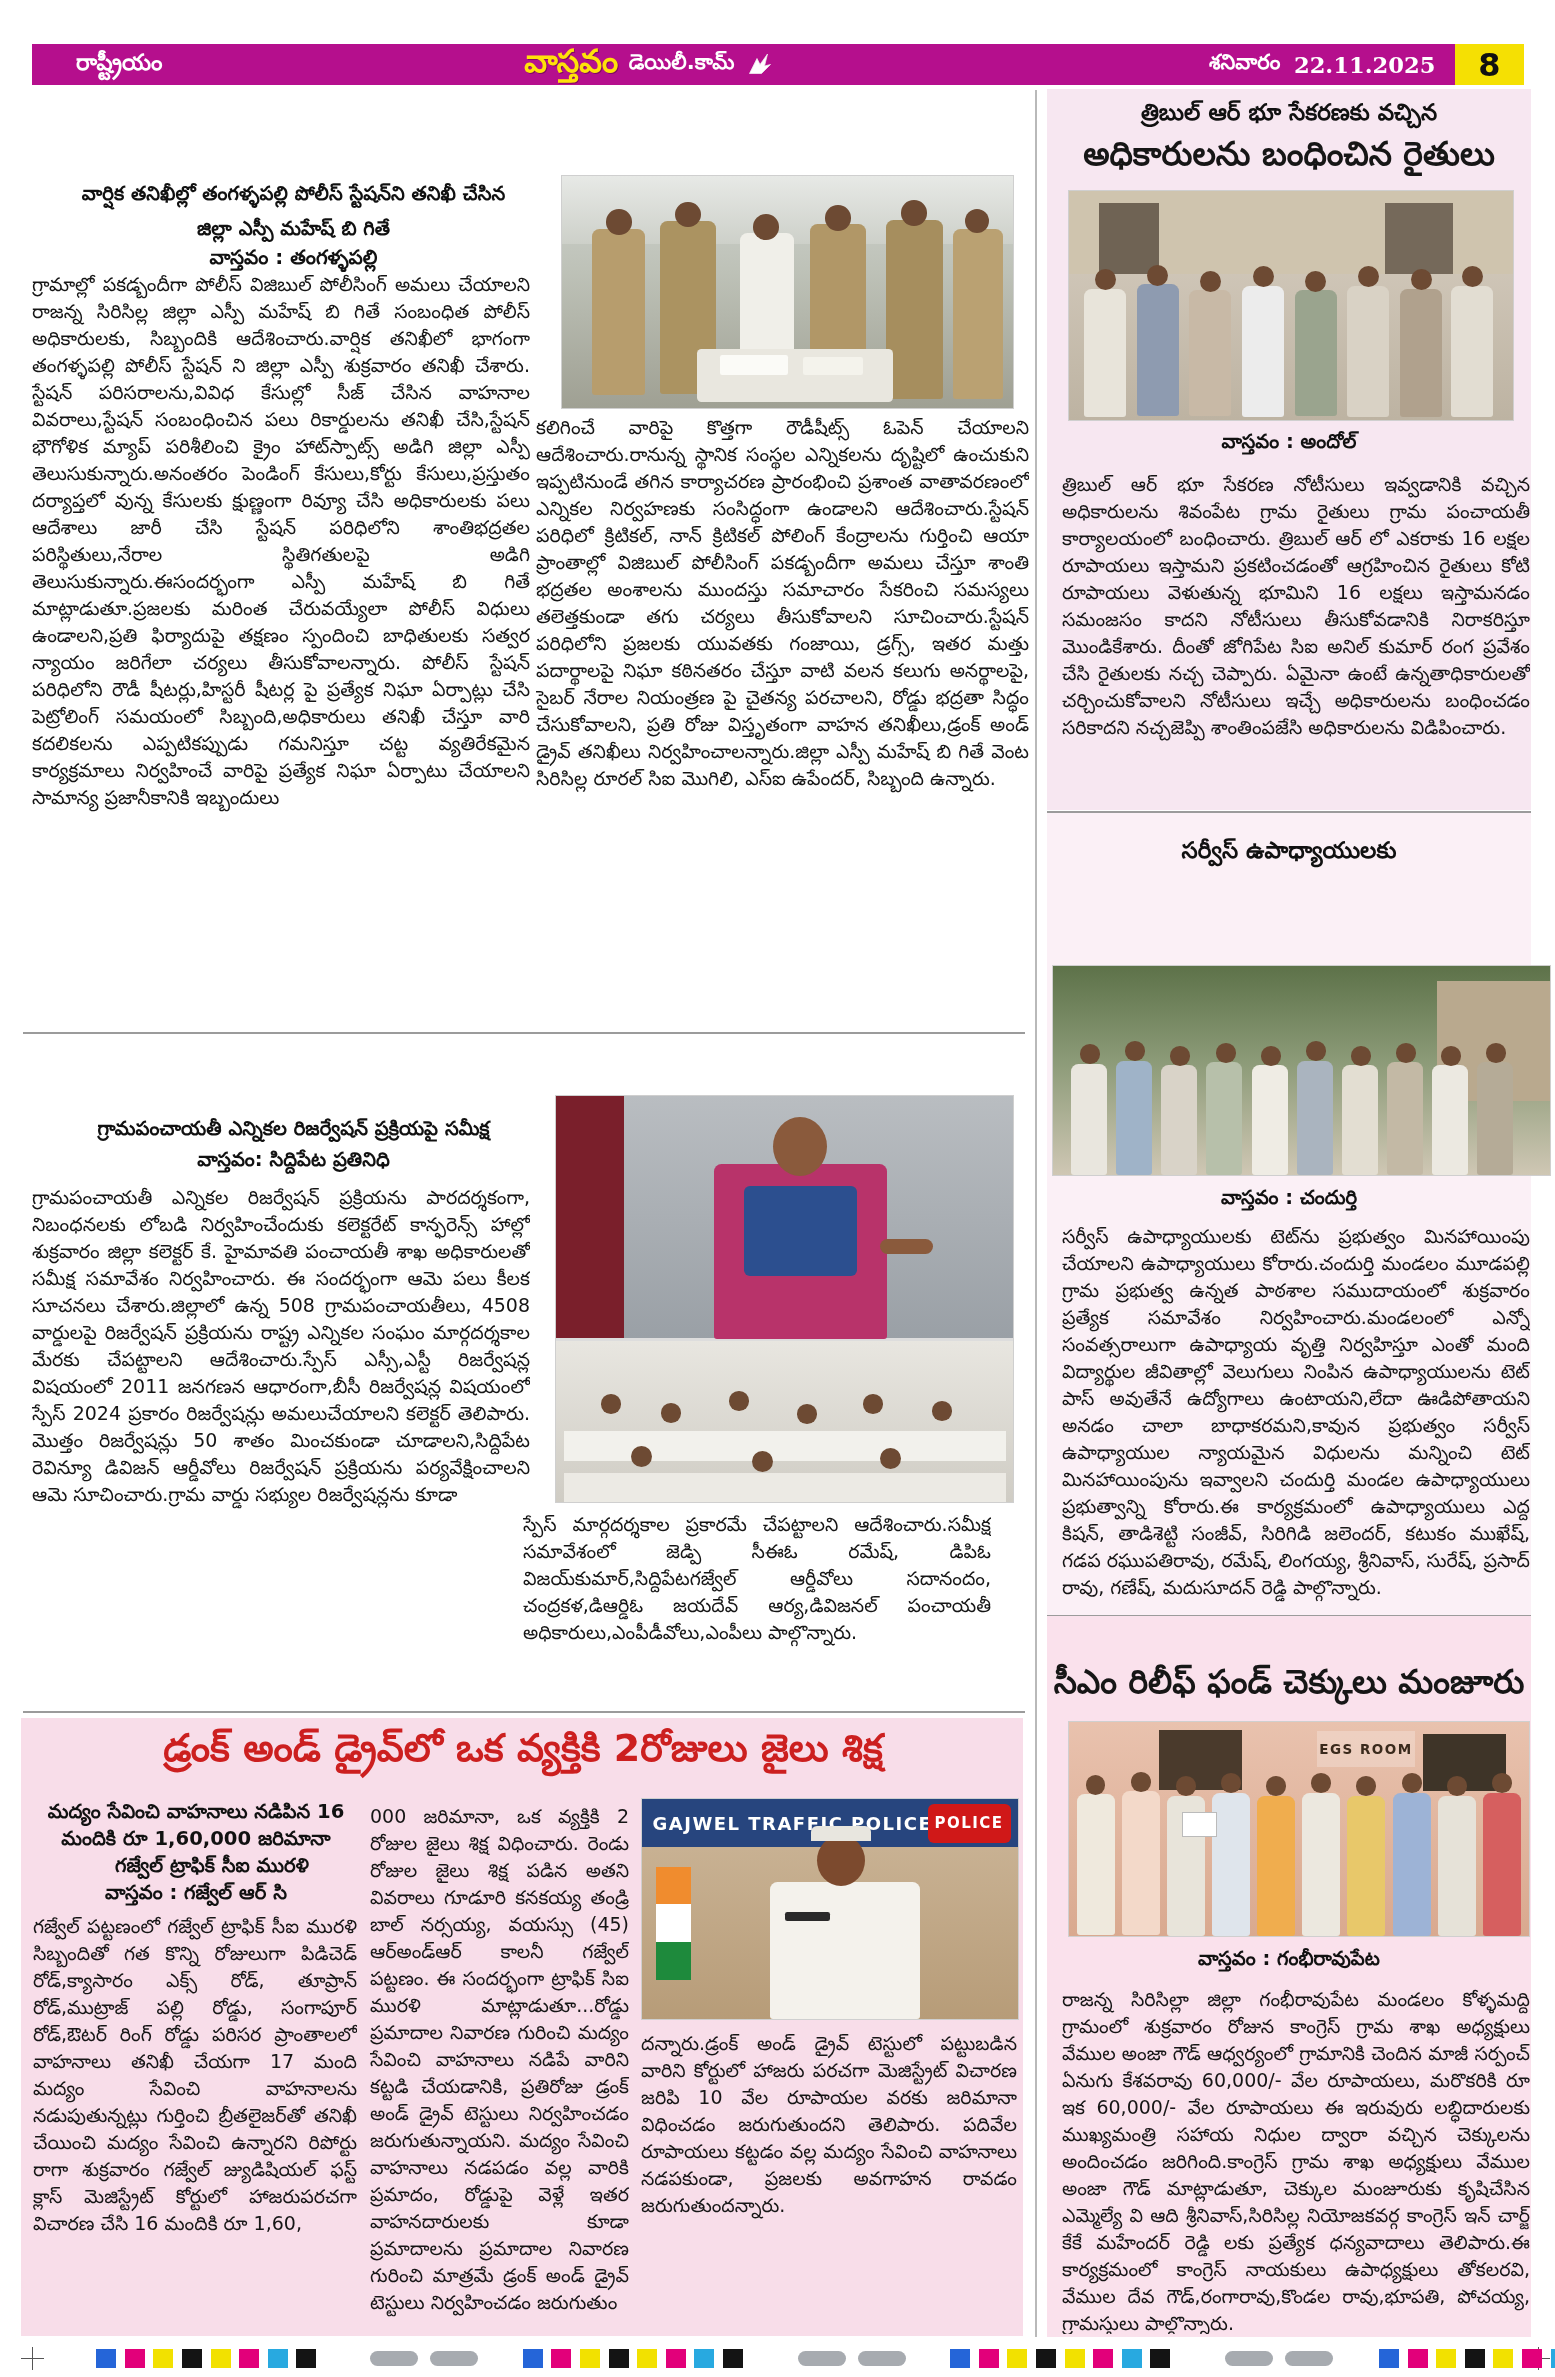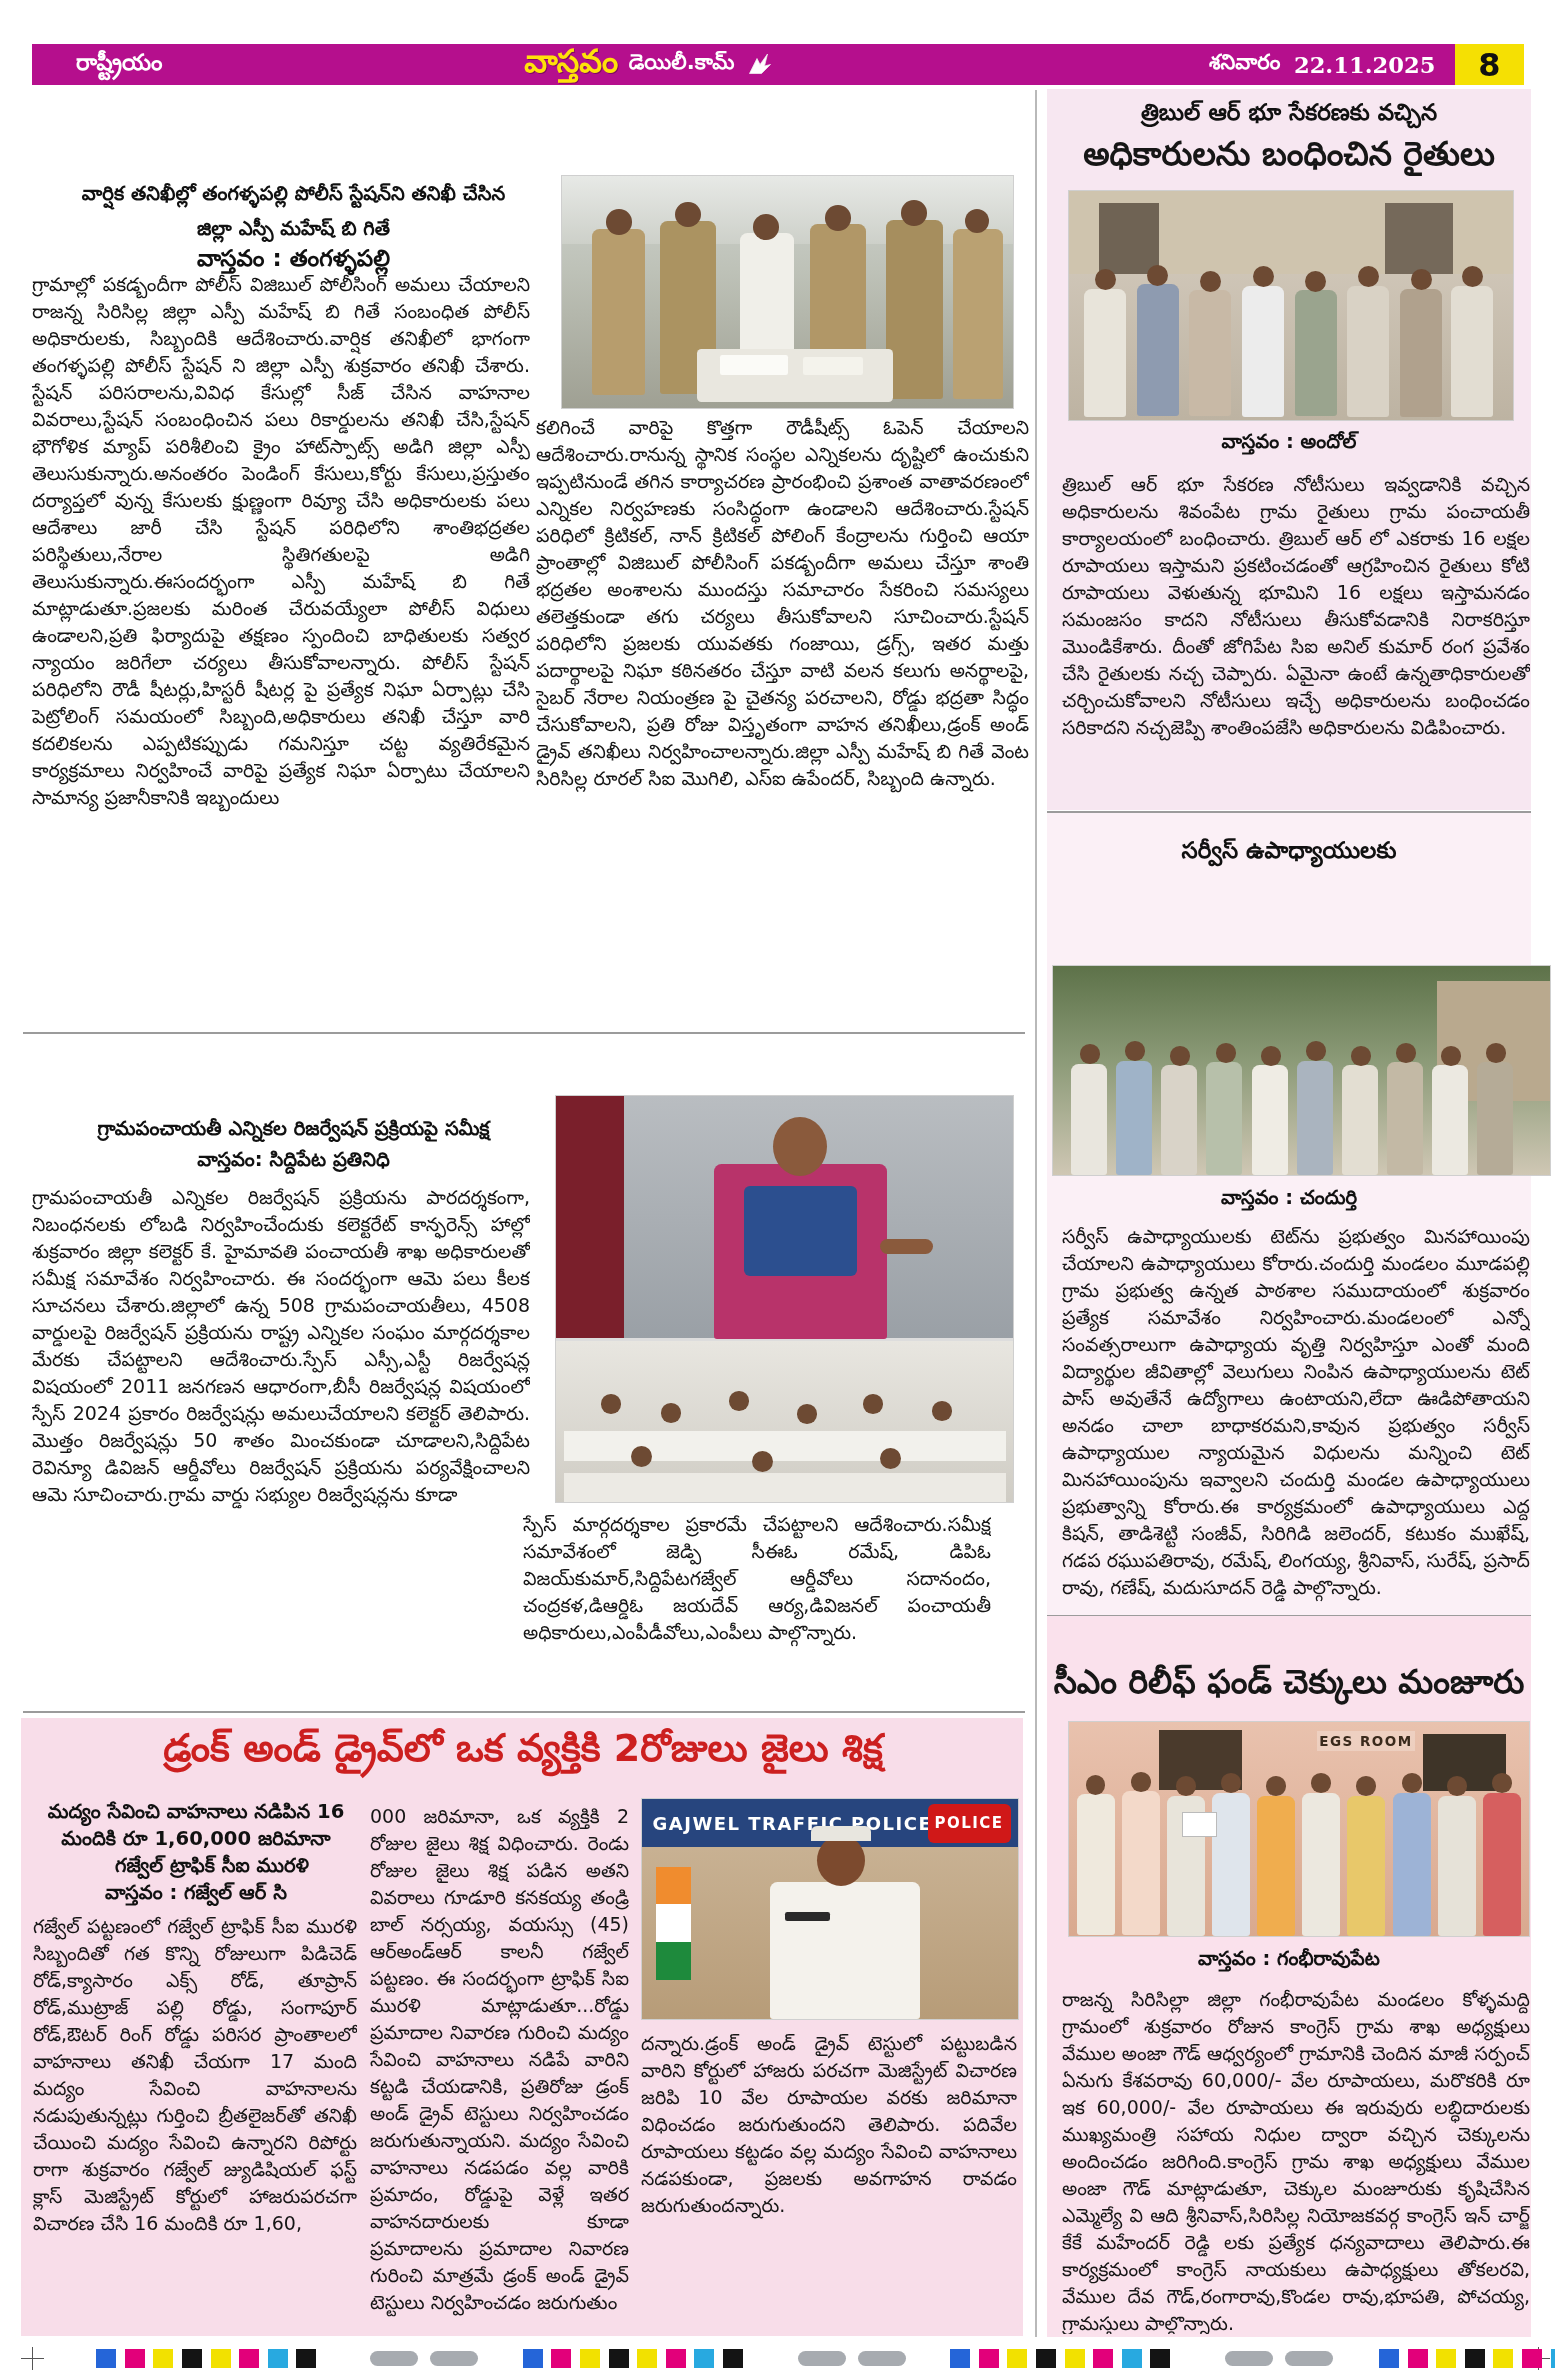--- a/index.html
+++ b/index.html
@@ -41,21 +41,21 @@
     </svg>
     <div style="flex:1.2"></div>
     <div class="wtxt" style="font-size:21px;">శనివారం</div>
     <div class="wtxt" style="font-size:22.6px;margin:0 19.6px 0 13.5px;font-family:'DejaVu Serif','Liberation Serif',serif;">22.11.2025</div>
     <div class="pagebox" style="width:69px;height:41px;font-size:32px;">8</div>
   </div>
 
 
   <div class="abs byline" style="left:30px;top:182px;width:527px;font-size:19.6px;">వార్షిక తనిఖీల్లో తంగళ్ళపల్లి పోలీస్ స్టేషన్‌ని తనిఖీ చేసిన</div>
   <div class="abs byline" style="left:30px;top:217px;width:527px;font-size:19.6px;">జిల్లా ఎస్పీ మహేష్ బి గితే</div>
-  <div class="abs byline" style="left:30px;top:245px;width:527px;font-size:23px;">వాస్తవం : తంగళ్ళపల్లి</div>
+  <div class="abs byline" style="left:30px;top:245px;width:527px;font-size:20px;">వాస్తవం : తంగళ్ళపల్లి</div>
 
   <div class="abs photo" style="left:561px;top:175px;width:451px;height:232px;background:linear-gradient(180deg,#cfd3cf 0%,#bec2b8 40%,#9fa093 100%);">
     <div class="abs" style="left:0;top:0;width:451px;height:68px;background:linear-gradient(180deg,#e7e9e6,#cdd0c9);"></div>
     <div class="fig" style="left:30px;top:53px;width:53px;height:166px;background:#b79d6d;"></div>
     <div class="head" style="left:44px;top:33px;width:25.6px;height:25.6px;"></div>
     <div class="fig" style="left:98px;top:45px;width:56px;height:173px;background:#ab9361;"></div>
     <div class="head" style="left:113px;top:25.6px;width:25.6px;height:25.6px;"></div>
     <div class="fig" style="left:178px;top:57px;width:54px;height:166px;background:#f0efe9;"></div>
     <div class="head" style="left:191px;top:38px;width:25.6px;height:25.6px;"></div>
     <div class="fig" style="left:248px;top:48px;width:56px;height:173px;background:#b19767;"></div>
@@ -196,21 +196,21 @@
 
   <div class="abs byline" style="left:1047px;top:1186px;width:484px;font-size:19.6px;">వాస్తవం : చందుర్తి</div>
   <div class="abs bodytxt" style="left:1062px;top:1223px;width:468px;height:385px;">సర్వీస్ ఉపాధ్యాయులకు టెట్‌ను ప్రభుత్వం మినహాయింపు చేయాలని ఉపాధ్యాయులు కోరారు.చందుర్తి మండలం మూడపల్లి గ్రామ ప్రభుత్వ ఉన్నత పాఠశాల సముదాయంలో శుక్రవారం ప్రత్యేక సమావేశం నిర్వహించారు.మండలంలో ఎన్నో సంవత్సరాలుగా ఉపాధ్యాయ వృత్తి నిర్వహిస్తూ ఎంతో మంది విద్యార్థుల జీవితాల్లో వెలుగులు నింపిన ఉపాధ్యాయులను టెట్ పాస్ అవుతేనే ఉద్యోగాలు ఉంటాయని,లేదా ఊడిపోతాయని అనడం చాలా బాధాకరమని,కావున ప్రభుత్వం సర్వీస్ ఉపాధ్యాయుల న్యాయమైన విధులను మన్నించి టెట్ మినహాయింపును ఇవ్వాలని చందుర్తి మండల ఉపాధ్యాయులు ప్రభుత్వాన్ని కోరారు.ఈ కార్యక్రమంలో ఉపాధ్యాయులు ఎద్ద కిషన్, తాడిశెట్టి సంజీవ్, సిరిగిడి జలెందర్, కటుకం ముఖేష్, గడప రఘుపతిరావు, రమేష్, లింగయ్య, శ్రీనివాస్, సురేష్, ప్రసాద్ రావు, గణేష్, మదుసూదన్ రెడ్డి పాల్గొన్నారు.</div>
 
   <div class="abs rule-h" style="left:1047px;top:1615px;width:484px;"></div>
 
   <div class="abs" style="left:1047px;top:1616px;width:484px;height:721px;background:#fae1ec;"></div>
   <div class="abs headline" style="left:1047px;top:1663px;width:484px;font-size:33px;color:#161616;text-align:center;">సీఎం రిలీఫ్ ఫండ్ చెక్కులు మంజూరు</div>
 
   <div class="abs photo" style="left:1068px;top:1721px;width:460px;height:214px;background:linear-gradient(180deg,#e9c2ae,#d9a98f);">
-    <div class="abs" style="left:248px;top:9px;width:98px;height:20px;display:flex;align-items:center;justify-content:center;color:#3a2a1c;font-weight:bold;font-size:13.5px;letter-spacing:1.5px;background:rgba(255,255,255,0.25);">EGS ROOM</div>
+    <div class="abs" style="left:248px;top:9px;width:98px;height:36px;display:flex;align-items:center;justify-content:center;color:#3a2a1c;font-weight:bold;font-size:13.5px;letter-spacing:1.5px;background:rgba(255,255,255,0.25);">EGS ROOM</div>
     <div class="abs" style="left:90px;top:7.5px;width:83px;height:60px;background:#4a3a2c;"></div>
     <div class="abs" style="left:354px;top:12px;width:83px;height:57px;background:#3e3428;"></div>
     <div class="fig" style="left:7.5px;top:72px;width:38px;height:141px;background:#efe9dd;"></div>
     <div class="fig" style="left:53px;top:69px;width:38px;height:144px;background:#f3d9c9;"></div>
     <div class="fig" style="left:98px;top:74px;width:38px;height:140px;background:#e8e4da;"></div>
     <div class="fig" style="left:143px;top:71px;width:38px;height:143px;background:#dfe5ec;"></div>
     <div class="fig" style="left:188px;top:74px;width:38px;height:140px;background:#f0ad4e;"></div>
     <div class="fig" style="left:233px;top:71px;width:38px;height:143px;background:#ece8df;"></div>
     <div class="fig" style="left:278px;top:74px;width:38px;height:140px;background:#e8c86a;"></div>
     <div class="fig" style="left:324px;top:71px;width:38px;height:143px;background:#9db3d6;"></div>

